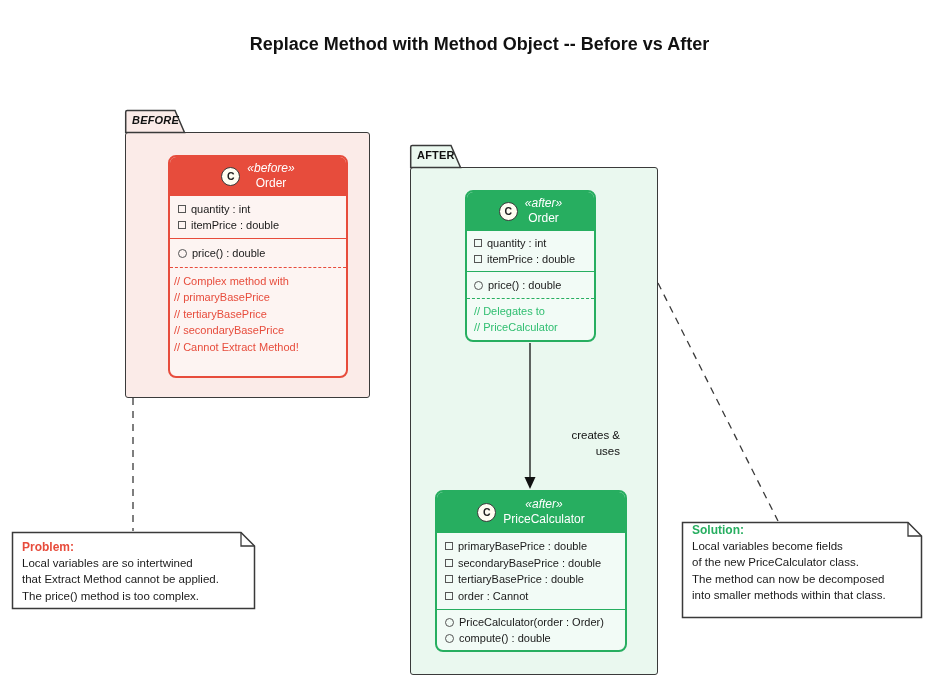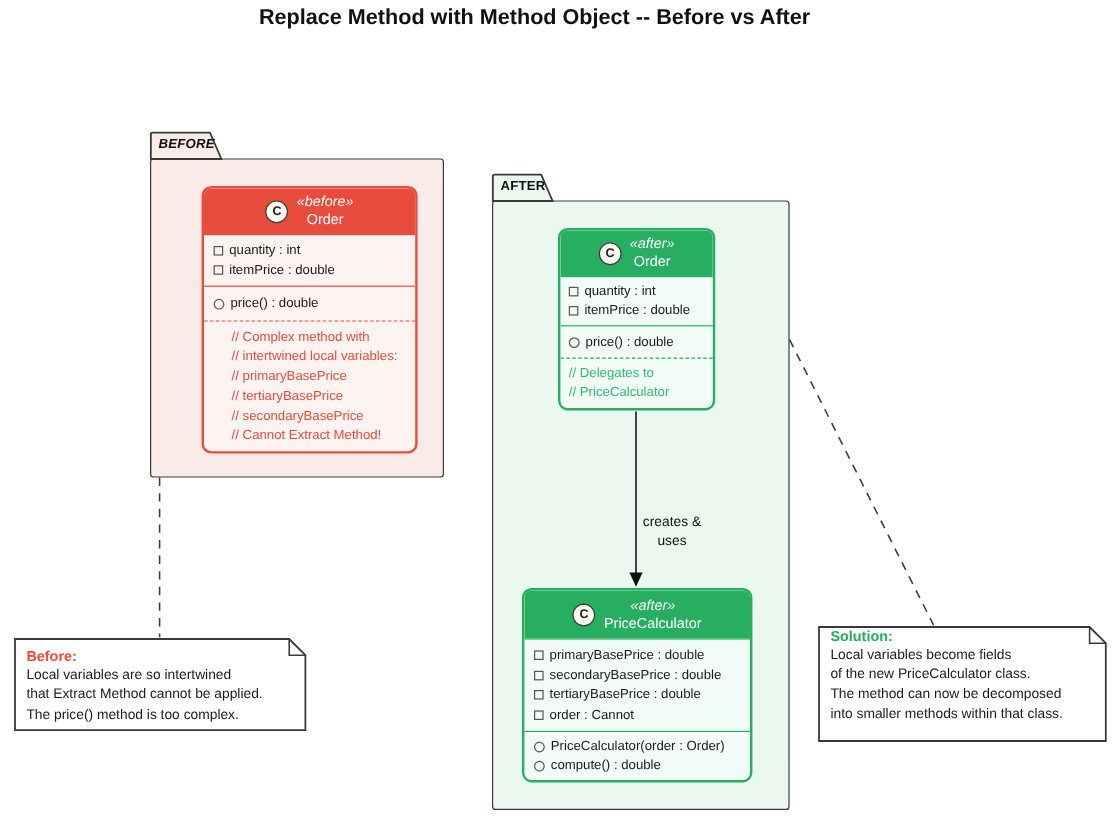--- a/index.html
+++ b/index.html
@@ -2,22 +2,22 @@
 <html><head>
 <meta charset="utf-8">
 <style>
   html,body{margin:0;padding:0;background:#fff;}
   #canvas{
     position:relative;width:928px;height:683px;background:#fff;
     font-family:"Liberation Sans",sans-serif;overflow:hidden;
   }
   .abs{position:absolute;}
   #title{
-    left:0;top:4px;width:891px;text-align:center;
-    font-size:18px;font-weight:bold;color:#111;
+    left:0;top:34px;width:891px;text-align:center;
+    font-size:18px;font-weight:bold;color:#111;padding-left:34px;
   }
   
   .pkg-body{box-sizing:border-box;border:1.5px solid #3a3a3a;border-radius:3px;}
   #before-body{left:125px;top:132px;width:245px;height:266px;background:#FBEBE8;}
   #after-body{left:410px;top:167px;width:248px;height:508px;background:#EAF8EF;}
   .tab-label{font-size:11px;font-weight:bold;color:#111;letter-spacing:.2px;}
   #before-tab-label{left:132px;top:114px;font-style:italic;}
   #after-tab-label{left:417px;top:149px;}
   
   .uml-class{box-sizing:border-box;border-radius:8px;overflow:hidden;display:flex;flex-direction:column;}
@@ -40,29 +40,29 @@
   .green-theme .sec{border-top:1.5px solid #27AE60;}
   .sec.dashed-top{border-top-style:dashed;border-top-width:1px;}
   .row{display:flex;align-items:center;gap:5px;font-size:11px;color:#1a1a1a;line-height:16px;white-space:nowrap;}
   .ficon{width:6px;height:6px;border:1.3px solid #555;flex:0 0 auto;background:transparent;}
   .micon{width:7px;height:7px;border:1.3px solid #555;border-radius:50%;flex:0 0 auto;background:transparent;}
   .crow{font-size:11px;line-height:16.4px;white-space:nowrap;}
   .red-comment{color:#E74C3C;}
   .green-comment{color:#2FBE70;}
   #before-order .attrs{padding:5px 8px;}
   #before-order .meths{padding:6px 8px;}
-  #before-order .cmts{padding:5px 23px;flex:1;}
+  #before-order .cmts{padding:5px 4px;flex:1;}
   #after-order .attrs{padding:4px 7px;}
   #after-order .meths{padding:5px 7px;}
   #after-order .cmts{padding:4px 7px;flex:1;}
   #price-calculator .attrs{padding:5px 8px;}
   #price-calculator .attrs .row{line-height:16.5px;}
   #price-calculator .meths{padding:4px 8px;flex:1;text-align:right;}
   
-  #arrow-label{left:500px;top:427px;width:120px;text-align:center;font-size:11.5px;color:#111;line-height:16px;}
+  #arrow-label{left:500px;top:427px;width:120px;text-align:right;font-size:11.5px;color:#111;line-height:16px;}
   
   .note-text{box-sizing:border-box;}
   #problem-note-text{left:12px;top:532px;width:243px;height:77px;padding:7px 10px;}
   #solution-note-text{left:682px;top:522px;width:240px;height:96px;padding:0 10px;}
   .note-title{font-size:12px;font-weight:bold;line-height:16px;}
   #problem-note-text .note-title{color:#E74C3C;}
   #solution-note-text .note-title{color:#27AE60;}
   .note-line{font-size:11.5px;color:#1a1a1a;line-height:16.4px;white-space:nowrap;}
 </style>
 </head>
@@ -115,21 +115,20 @@
       </div>
     </div>
     <div class="sec meths">
       <div class="row">
         <span class="micon"></span>
         <span>price() : double</span>
       </div>
     </div>
     <div class="sec dashed-top cmts">
       <div class="crow red-comment">// Complex method with</div>
-      <div class="crow red-comment">// intertwined local variables:</div>
       <div class="crow red-comment">// primaryBasePrice</div>
       <div class="crow red-comment">// tertiaryBasePrice</div>
       <div class="crow red-comment">// secondaryBasePrice</div>
       <div class="crow red-comment">// Cannot Extract Method!</div>
     </div>
   </div>
 
   <div id="after-order" class="abs uml-class green-theme">
     <div class="cls-header">
       <div class="cicon">C</div>
@@ -197,21 +196,21 @@
         <span>PriceCalculator(order : Order)</span>
       </div>
       <div class="row">
         <span class="micon"></span>
         <span>compute() : double</span>
       </div>
     </div>
   </div>
 
   <div id="problem-note-text" class="abs note-text">
-    <div class="note-title">Before:</div>
+    <div class="note-title">Problem:</div>
     <div class="note-line">Local variables are so intertwined</div>
     <div class="note-line">that Extract Method cannot be applied.</div>
     <div class="note-line">The price() method is too complex.</div>
   </div>
 
   <div id="solution-note-text" class="abs note-text">
     <div class="note-title">Solution:</div>
     <div class="note-line">Local variables become fields</div>
     <div class="note-line">of the new PriceCalculator class.</div>
     <div class="note-line">The method can now be decomposed</div>

